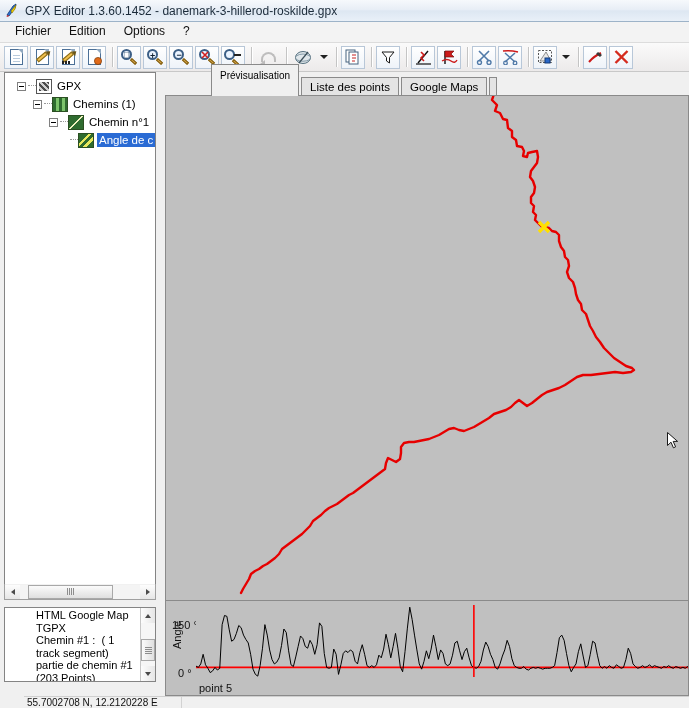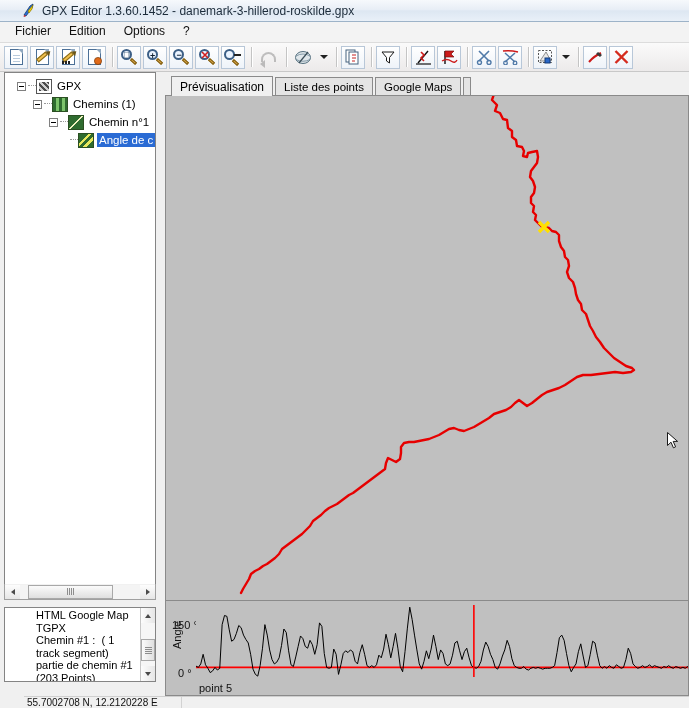--- a/index.html
+++ b/index.html
@@ -9,21 +9,21 @@
     font-family:"Liberation Sans",sans-serif;font-size:11px;color:#000;
     -webkit-font-smoothing:none;
   }
   .app{position:relative;width:689px;height:708px;background:#f0f0f0;}
 
   
   .titlebar{
     position:absolute;left:0;top:0;width:689px;height:22px;
     background:linear-gradient(to bottom,#f6f9fc 0%,#e8eef6 45%,#dde7f2 52%,#e9f0f8 100%);
     border-bottom:1px solid #9db3c8;
-    display:flex;align-items:center;box-sizing:border-box;padding-left:22px;
+    display:flex;align-items:center;box-sizing:border-box;padding-left:5px;
   }
   .titlebar .tb-icon{width:15px;height:15px;position:relative;margin-right:5px;flex:none;}
   .titlebar .tb-text{
     font-size:12px;color:#1b2b3a;white-space:nowrap;letter-spacing:0px;
   }
 
   
   .menubar{
     position:absolute;left:0;top:22px;width:689px;height:21px;
     background:#f3f3f3;border-bottom:1px solid #dcdcdc;
@@ -143,21 +143,21 @@
   .rightcol{position:absolute;left:163px;top:72px;right:0;bottom:12px;}
   .tabstrip{
     position:absolute;left:0;top:0;right:0;height:24px;
     background:#f0f0f0;display:flex;align-items:flex-end;padding-left:8px;box-sizing:border-box;
   }
   .tab{
     height:19px;line-height:18px;padding:0 8px;margin-right:2px;
     border:1px solid #8a8a8a;border-bottom:none;background:#e4e4e4;
     font-size:11.5px;color:#000;box-sizing:border-box;position:relative;
   }
-  .tab.active{height:20px;line-height:21px;background:#f0f0f0;border-color:#8a8a8a;z-index:2;font-size:12px;}
+  .tab.active{height:32px;line-height:21px;background:#f0f0f0;border-color:#8a8a8a;z-index:2;font-size:10px;margin-left:40px;}
   .tab.thin{padding:0 6px;}
 
   .mapwrap{
     position:absolute;left:2px;top:23px;right:0;height:509px;
     border:1px solid #8a8a8a;border-bottom:none;box-sizing:border-box;
     background:#c0c0c0;overflow:hidden;
   }
   .mapwrap svg{display:block;}
   .cursor-arrow{position:absolute;left:501px;top:336px;width:12px;height:18px;pointer-events:none;}
 

